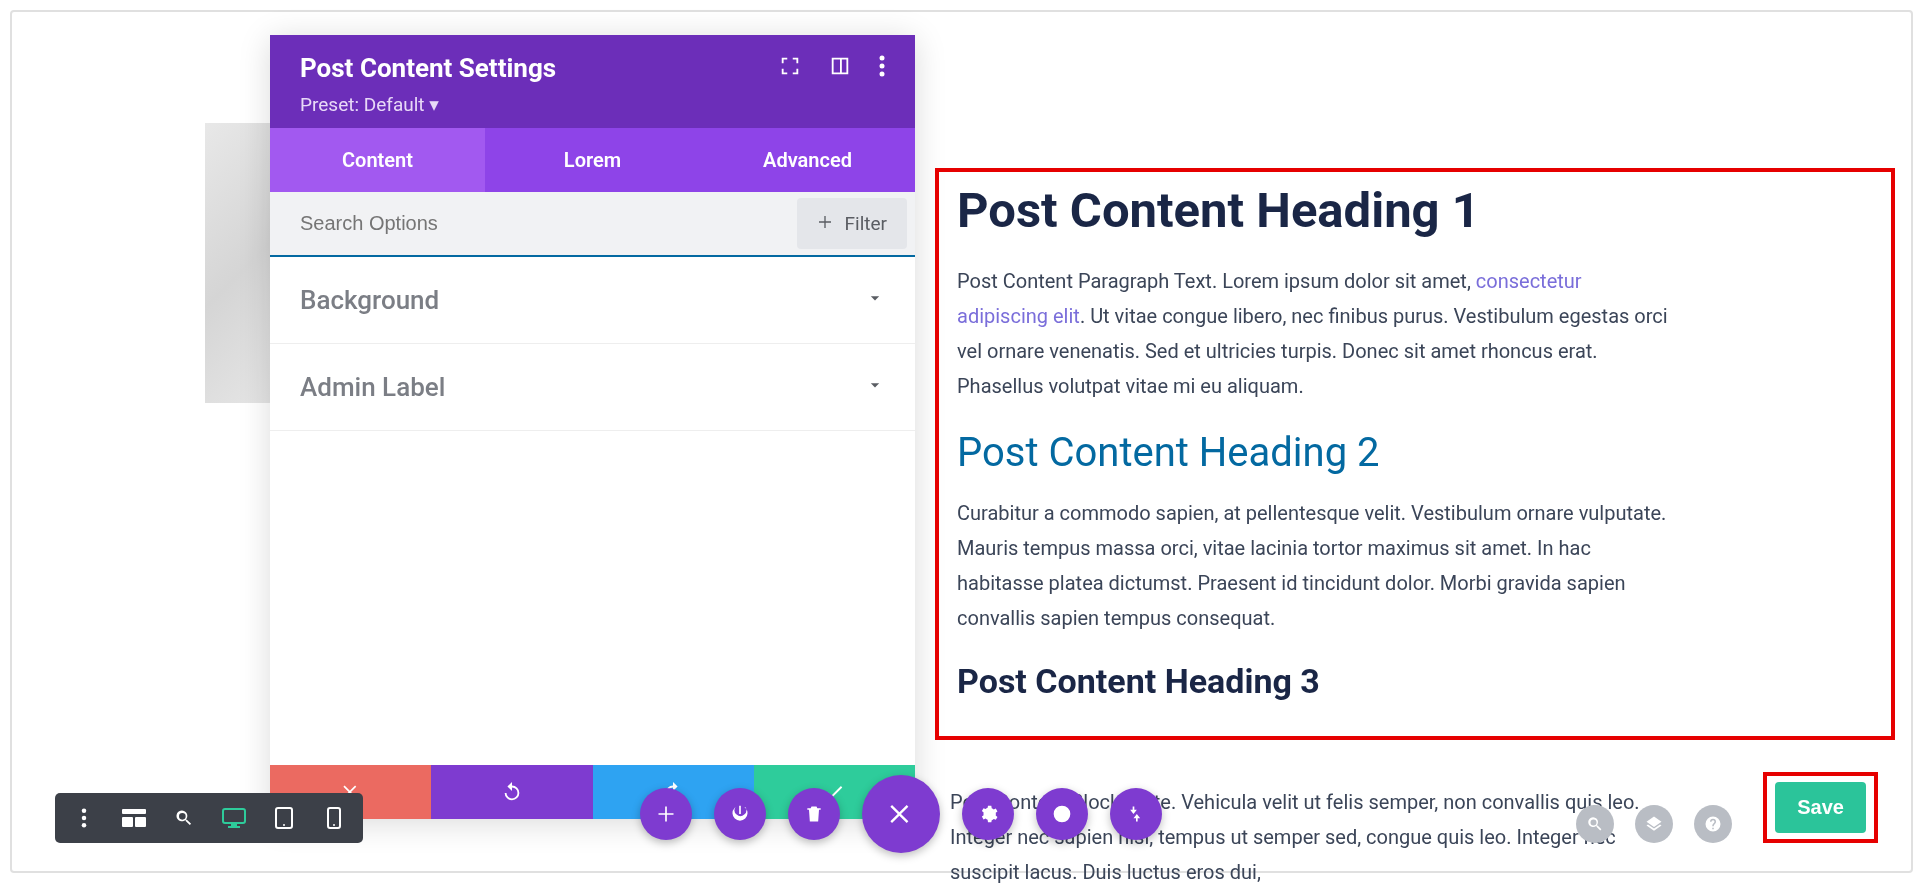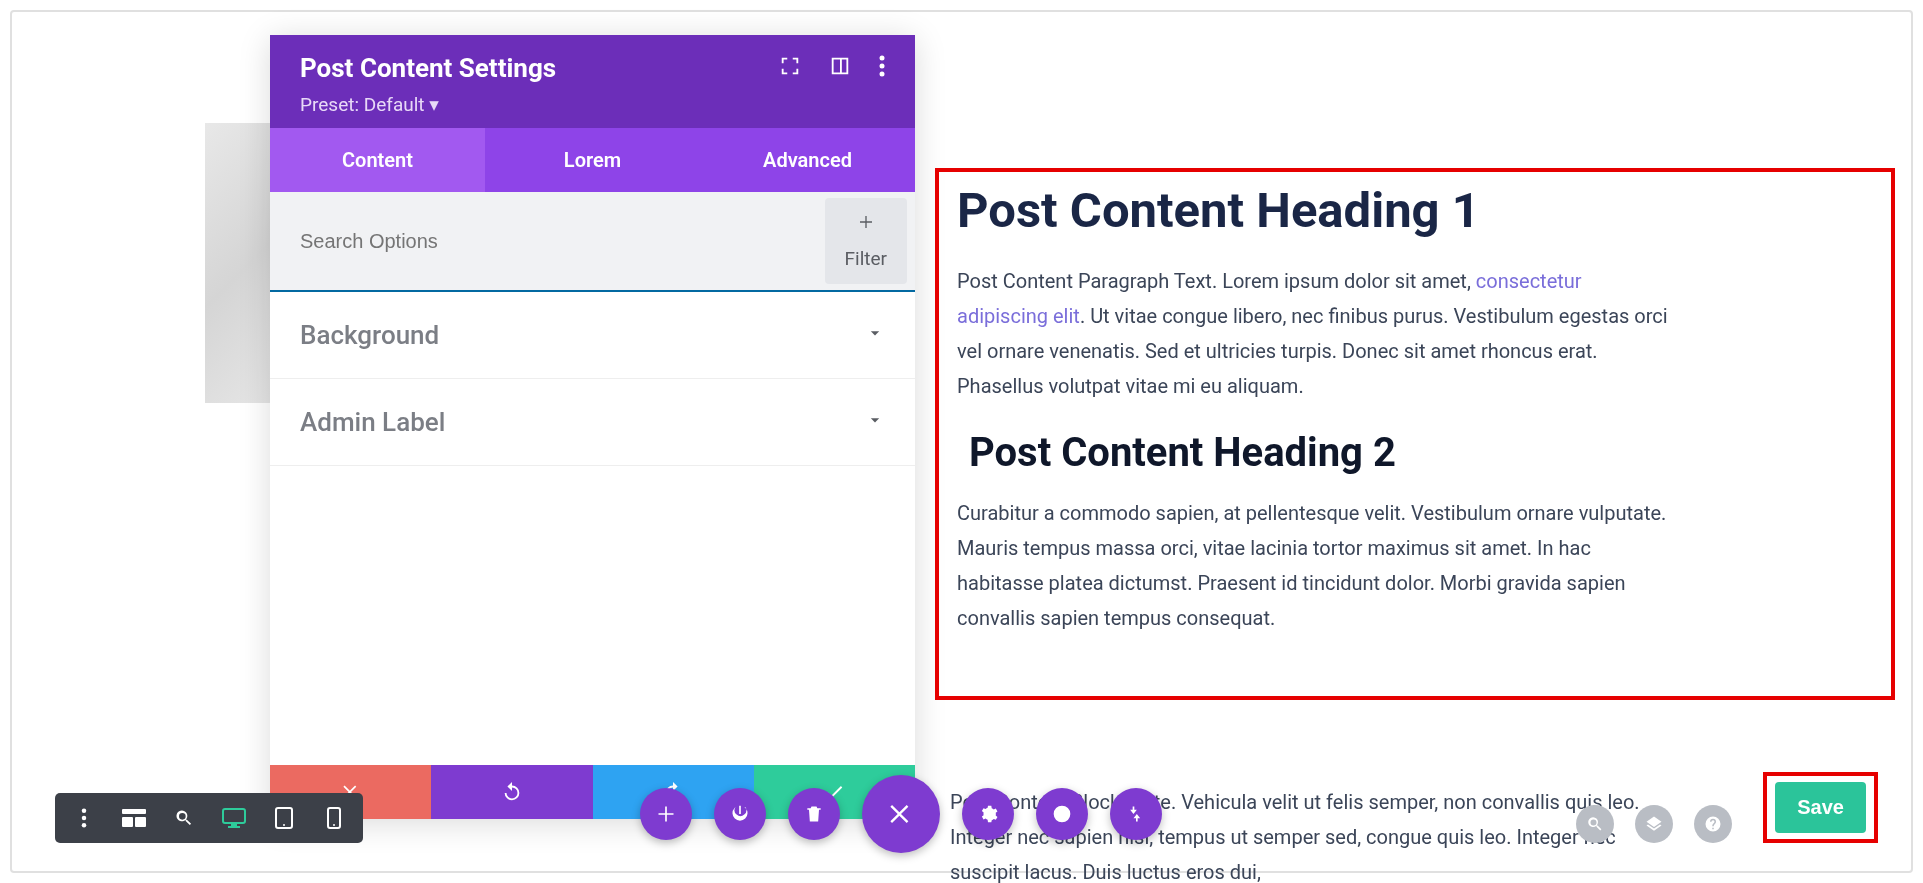--- a/index.html
+++ b/index.html
@@ -98,21 +98,20 @@
     background: #e4e6ea;
     padding: 14px 20px;
     margin: 6px 8px 6px 0;
     border-radius: 4px;
     color: #5a5d63;
     font-size: 19px;
     display: flex;
     align-items: center;
     gap: 12px;
     cursor: pointer;
-    flex-direction: column;
   }
   .options-list {
     flex: 1;
     overflow-y: auto;
     background: #fff;
   }
   .option-row {
     display: flex;
     align-items: center;
     justify-content: space-between;
@@ -160,24 +159,23 @@
   }
   .post-preview p {
     font-size: 20px;
     line-height: 1.75;
     color: #3b4558;
     margin-bottom: 25px;
     max-width: 720px;
   }
   .post-preview h2 {
     font-size: 40px;
-    font-weight: 700;
-    color: #0f172a;
+    font-weight: 400;
+    color: #0369a1;
     margin-bottom: 20px;
-    margin-left: 12px;
   }
   .post-preview h3 {
     font-size: 34px;
     font-weight: 700;
     color: #1a2646;
   }
   .post-preview .link { color: #7a6eda; }
   .bottom-text {
     position: absolute;
     left: 950px;
@@ -361,20 +359,21 @@
   </div>
 </div>
 
 <div class="post-preview">
   <h1>Post Content Heading 1</h1>
   <p>
     <span>Post Content Paragraph Text. Lorem ipsum dolor sit amet, </span><span class="link">consectetur adipiscing elit</span><span>. Ut vitae congue libero, nec finibus purus. Vestibulum egestas orci vel ornare venenatis. Sed et ultricies turpis. Donec sit amet rhoncus erat. Phasellus volutpat vitae mi eu aliquam.</span>
   </p>
   <h2>Post Content Heading 2</h2>
   <p>Curabitur a commodo sapien, at pellentesque velit. Vestibulum ornare vulputate. Mauris tempus massa orci, vitae lacinia tortor maximus sit amet. In hac habitasse platea dictumst. Praesent id tincidunt dolor. Morbi gravida sapien convallis sapien tempus consequat.</p>
+  <h3>Post Content Heading 3</h3>
 </div>
 
 <div class="bottom-text">Post Content Blockquote. Vehicula velit ut felis semper, non convallis quis leo. Integer nec sapien nisl, tempus ut semper sed, congue quis leo. Integer nec suscipit lacus. Duis luctus eros dui,</div>
 
 <div class="left-toolbar">
   <div class="lt-item">
     <svg width="6" height="20" viewBox="0 0 6 22">
         <circle cx="3" cy="3" r="2.5"></circle>
         <circle cx="3" cy="11" r="2.5"></circle>
         <circle cx="3" cy="19" r="2.5"></circle>

